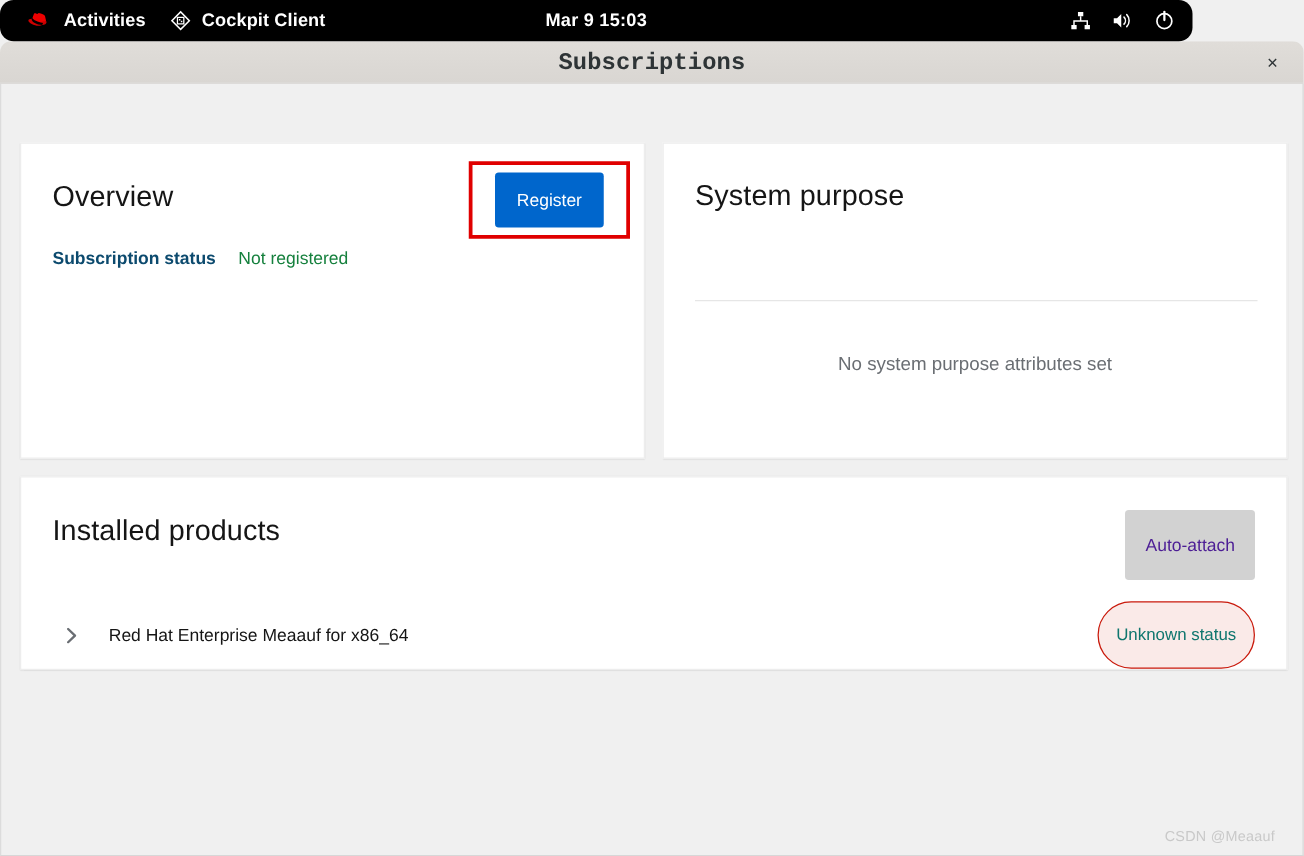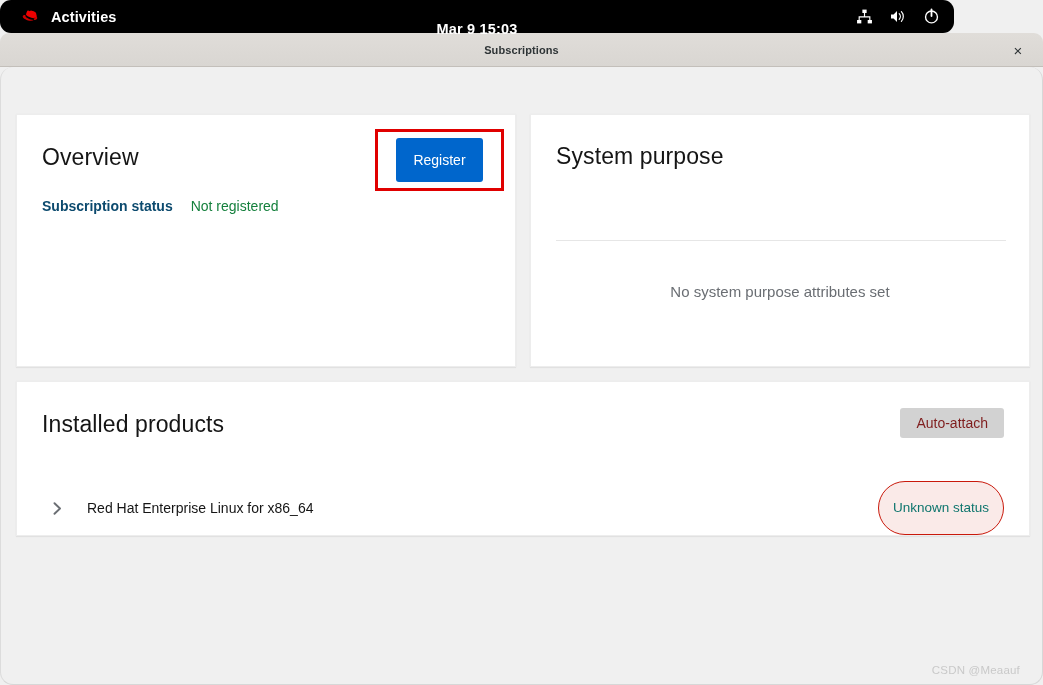--- a/index.html
+++ b/index.html
@@ -22,21 +22,21 @@
     border-radius: 11px;
   }
   .tb-left { display: flex; align-items: center; padding-left: 12px; gap: 0px; }
   .tb-item {
     display: flex; align-items: center; gap: 8px;
     padding: 4px 10px; border-radius: 4px;
     font-weight: 600; letter-spacing: .1px;
     color: #ffffff;
   }
   .tb-clock {
-    position: absolute; left: 0; right: 0; top: 12px;
+    position: absolute; left: 0; right: 0; top: 0;
     height: 33px; display: flex; align-items: center; justify-content: center;
     font-weight: 600; font-size: 14.5px; letter-spacing: .2px;
     pointer-events: none;
   }
   .tb-clock span { pointer-events: auto; }
   .tb-right {
     margin-left: auto; display: flex; align-items: center;
     gap: 16px; padding-right: 14px; z-index: 2;
   }
   .tb-right svg { display: block; }
@@ -52,38 +52,38 @@
   }
   .titlebar {
     position: relative;
     height: 34px;
     background: linear-gradient(#e0ddd9, #d9d6d2);
     border-bottom: 1px solid #c3bfba;
     border-top-left-radius: 9px; border-top-right-radius: 9px;
     display: flex; align-items: center; justify-content: center;
   }
   .titlebar-title {
-    font-size: 11px; font-weight: 700; color: #2e3436;
+    font-size: 19px; font-weight: 700; color: #2e3436;
     letter-spacing: .1px;
+    font-family: Liberation Mono, monospace;
   }
   .titlebar-close {
     position: absolute; right: 12px; top: 0; height: 34px;
     width: 26px; display: flex; align-items: center; justify-content: center;
     color: #2e3436; font-size: 15px; line-height: 1; cursor: pointer;
   }
 
   .content {
     position: relative;
     height: 618px;
     background: #f0f0f0;
     border-left: 1px solid #dcdcdc;
     border-right: 1px solid #d7d7d7;
     border-bottom: 1px solid #d7d7d7;
     overflow: hidden;
-    border-radius: 13px;
   }
 
   
   .row-top {
     position: absolute;
     left: 15px; top: 47px;
     width: 1014px; height: 253px;
     display: flex; gap: 14px;
   }
   .card {
@@ -149,24 +149,24 @@
 
   
   .card-products {
     position: absolute;
     left: 15px; top: 314px;
     width: 1014px; height: 155px;
   }
   .ip-head { position: absolute; left: 25px; top: 29px; }
   .btn-disabled {
     position: absolute; right: 25px; top: 26px;
-    background: #d2d2d2; color: #7f1d1d;
+    background: #d2d2d2; color: #4c1d95;
     border: none; border-radius: 3px;
     font-family: "Liberation Sans", sans-serif;
-    font-size: 14px; padding: 7px 16px;
+    font-size: 14px; padding: 20px 16px;
     cursor: default;
   }
   .ip-row {
     position: absolute;
     left: 0; right: 0; top: 104px; height: 44px;
     display: flex; align-items: center;
     padding: 0 25px 0 32px;
   }
   .chev {
     width: 16px; height: 16px; flex: none;
@@ -202,20 +202,32 @@
 <div class="topbar">
   <div class="tb-left">
     <div class="tb-item">
       <span>
         <svg class="rh-logo" viewBox="0 0 24 18" aria-hidden="true">
           <path fill="#ee0000" d="M13.6 10.3c1.3 0 3.3-.3 3.3-1.8a1.4 1.4 0 0 0 0-.3l-.8-3.5c-.2-.8-.4-1.1-1.7-1.8-1.1-.5-3.4-1.4-4-1.4-.7 0-.8.8-1.6.8-.7 0-1.2-.6-1.9-.6-.6 0-1 .4-1.3 1.3 0 0-.9 2.4-1 2.8v.3c0 1.4 5.5 4.2 9 4.2z"></path>
           <path fill="#cc0000" d="M17.2 8.9c.2.9.2 1 .2 1.1 0 1.5-1.7 2.4-4 2.4-5.1 0-9.6-3-9.6-5a2 2 0 0 1 .2-.8C2.2 6.7.8 7 .8 8.3c0 2.2 5.2 4.9 9.3 4.9 3.2 0 4-1.4 4-2.6 0-.9-.8-1.9-1-1.7z"></path>
         </svg>
       </span>
       <span>Activities</span>
+    </div>
+    <div class="tb-item">
+      <span>
+        <svg class="cockpit-logo" viewBox="0 0 20 20" aria-hidden="true">
+          <path fill="#ffffff" d="M10 .8 19.2 10 10 19.2.8 10z"></path>
+          <path fill="#000000" d="M10 2.8 17.2 10 10 17.2 2.8 10z"></path>
+          <path fill="#ffffff" d="M6.4 6.4h7.2v7.2H6.4z"></path>
+          <path fill="#000000" d="M7.6 7.6h4.8v4.8H7.6z"></path>
+          <path fill="#ffffff" d="M8.4 8.4h1.4v1.4H8.4zm1.8 1.8h1.4v1.4h-1.4z"></path>
+        </svg>
+      </span>
+      <span>Cockpit Client</span>
     </div>
   </div>
 
   <div class="tb-clock">
     <span>Mar 9  15:03</span>
   </div>
 
   <div class="tb-right">
     <span>
       <svg width="17" height="17" viewBox="0 0 16 16" aria-hidden="true">
@@ -277,20 +289,20 @@
     <div class="card card-products">
       <div class="card-title ip-head">Installed products</div>
       <button class="btn-disabled" disabled="">Auto-attach</button>
 
       <div class="ip-row">
         <span class="chev">
           <svg width="9" height="13" viewBox="0 0 9 13" aria-hidden="true">
             <path d="M1.5 1.2 7 6.5l-5.5 5.3" stroke="#6a6e73" stroke-width="1.9" fill="none" stroke-linecap="round" stroke-linejoin="round"></path>
           </svg>
         </span>
-        <span class="ip-name">Red Hat Enterprise Linux for x86_64</span>
+        <span class="ip-name">Red Hat Enterprise Meaauf for x86_64</span>
         <span class="pill">Unknown status</span>
       </div>
     </div>
 
     <div class="watermark">CSDN @Meaauf</div>
   </div>
 </div>
 
 </body></html>

